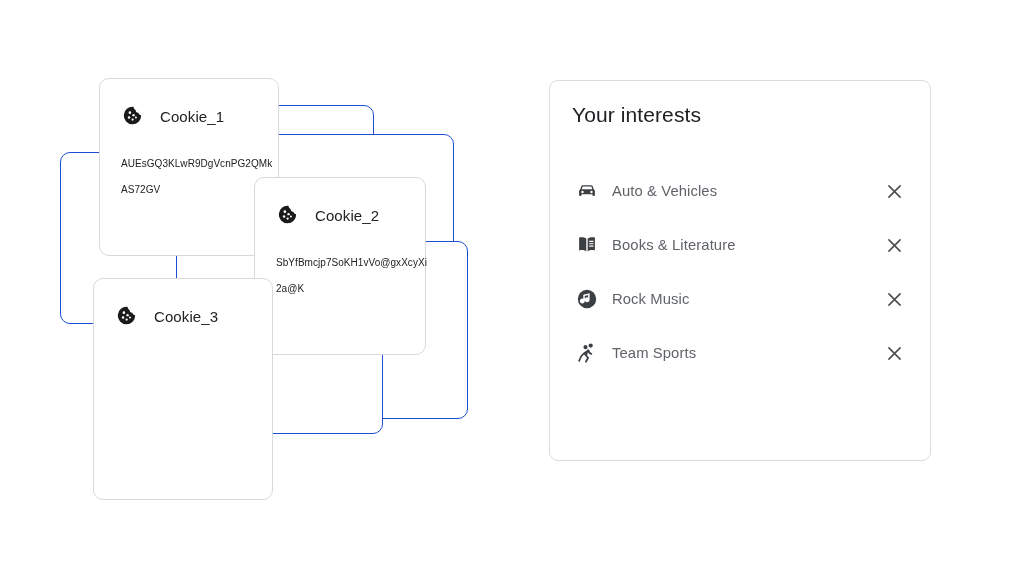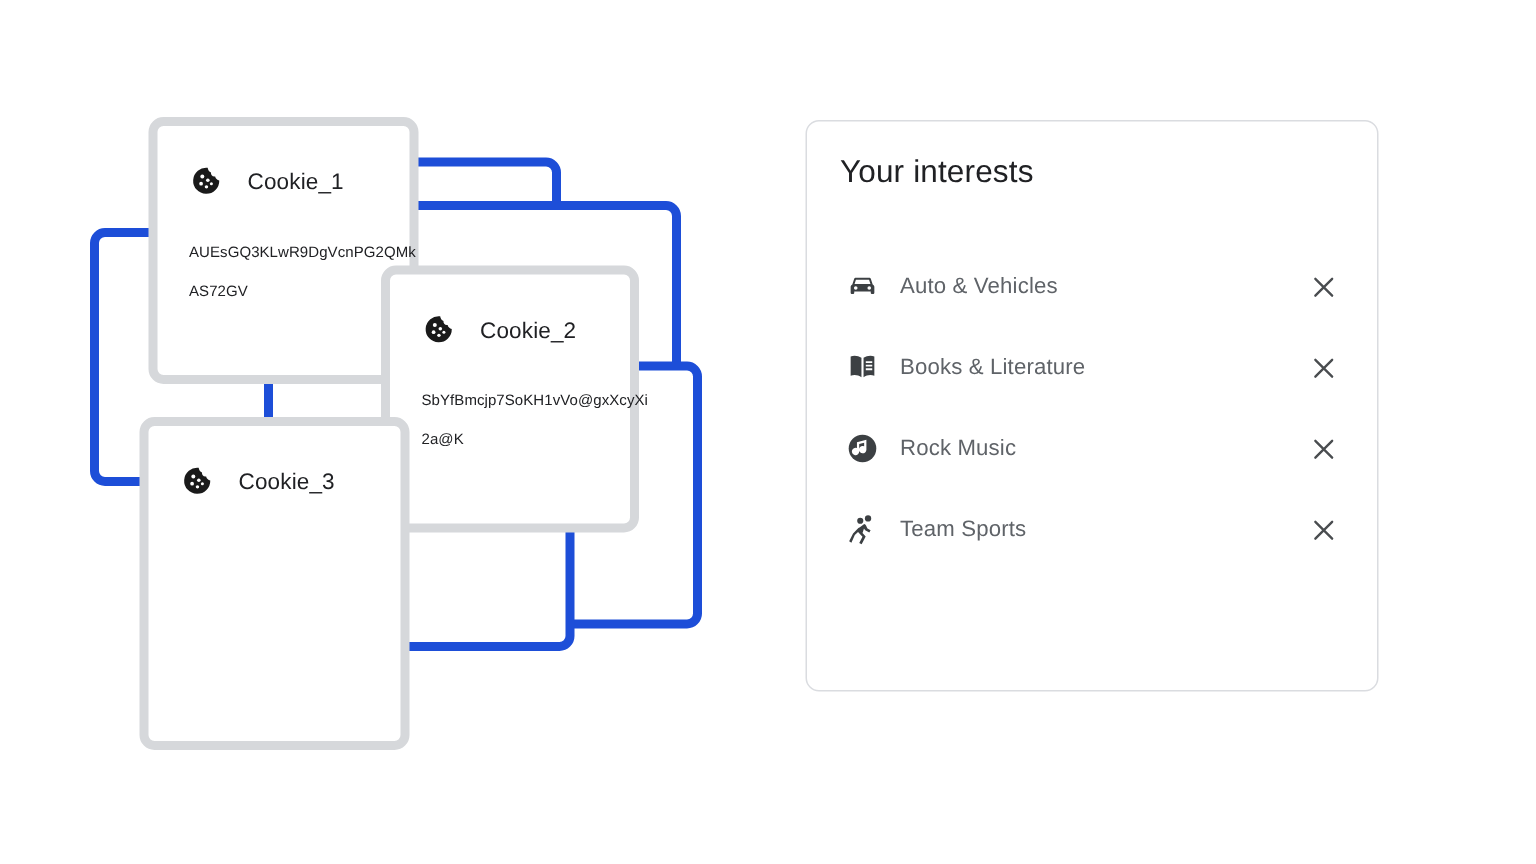--- a/index.html
+++ b/index.html
@@ -29,21 +29,21 @@
     left: 0; top: 0;
     width: 520px;
     height: 500px;
   }
 
   .ghost-card,
   .cookie-card {
     position: absolute;
     box-sizing: border-box;
     background: #ffffff;
-    border: 6px solid #1d4ed8;
+    border: 1px solid #1d4ed8;
     border-radius: 10px;
   }
 
   .cookie-card {
     border-color: #d6d8db;
     box-shadow: 0 0 0 0 rgba(0,0,0,0);
   }
 
   .cookie-head {
     display: flex;
@@ -73,21 +73,21 @@
     font-size: 10px;
     line-height: 26px;
     color: #202124;
     letter-spacing: 0.05px;
     word-break: break-all;
   }
 
   
   .interests-panel {
     position: absolute;
-    left: 537px;
+    left: 549px;
     top: 80px;
     width: 382px;
     height: 381px;
     box-sizing: border-box;
     background: #ffffff;
     border: 1px solid #dadce0;
     border-radius: 9px;
   }
   .panel-title {
     position: absolute;

